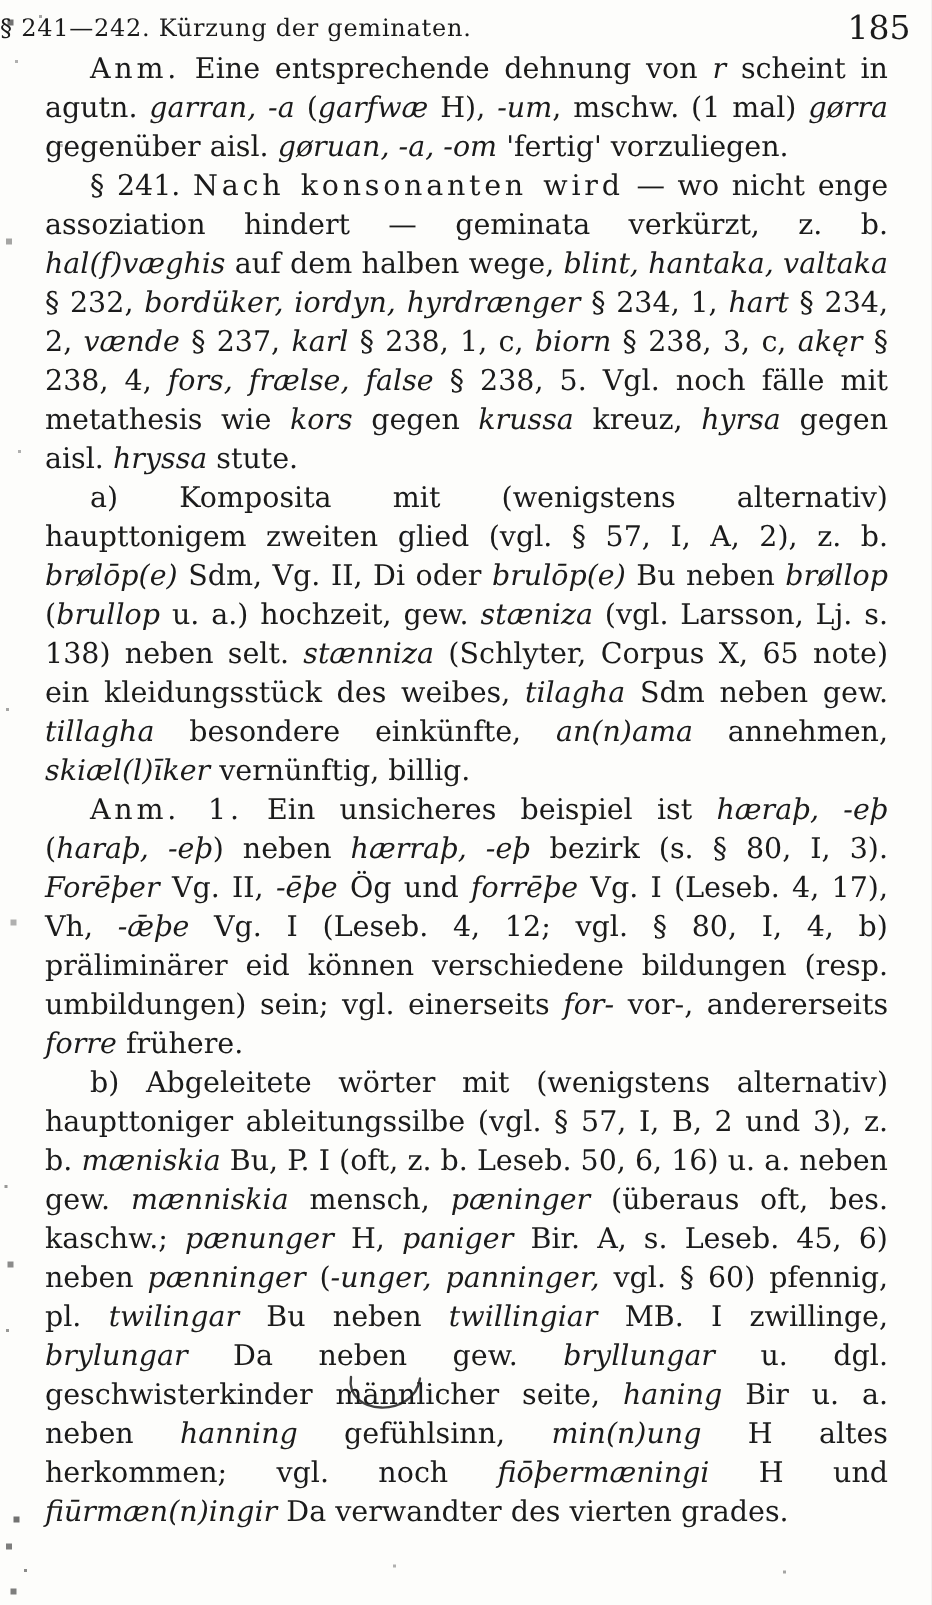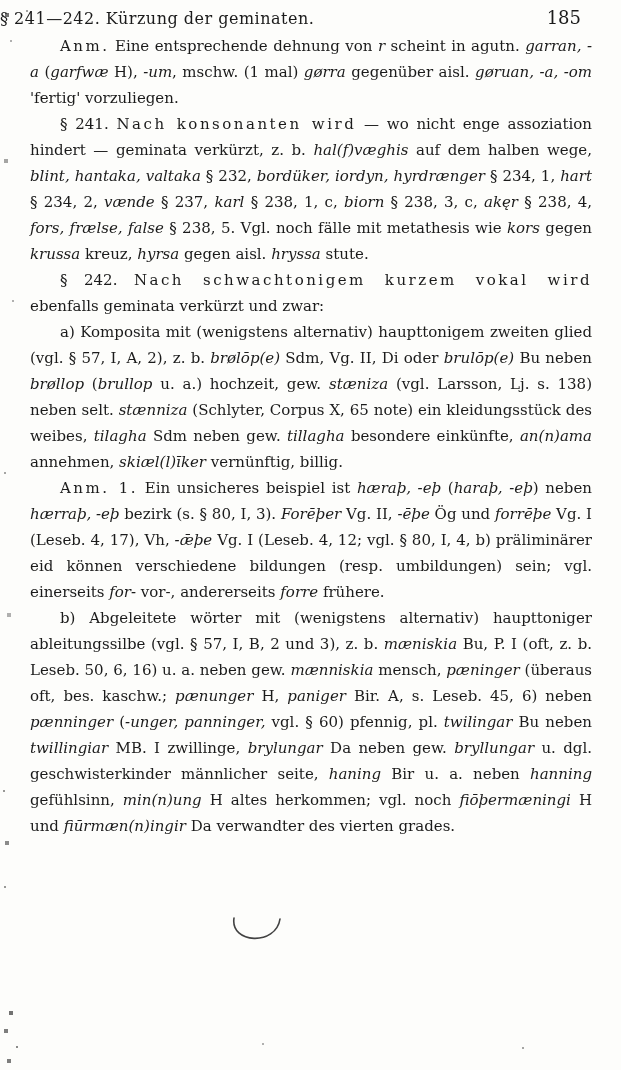--- a/index.html
+++ b/index.html
@@ -19,31 +19,31 @@
     height:24px;
     font-size:16px;
   }
   .headtitle{
     display:block;
     text-align:left;
     letter-spacing:0.5px;
   }
   .pagenum{
     position:absolute;
-    top:7px;right:40px;
-    font-size:18px;
+    top:7px;right:14px;
+    font-size:22px;
     text-align:right;
   }
   .col{
     position:relative;
     margin:0 29px 0 30px;
   }
   .col p{
     margin:0;
-    font-size:15px;
+    font-size:19px;
     line-height:26px;
     text-align:justify;
     text-indent:30px;
   }
   .col p i{font-style:italic;}
   .sp{letter-spacing:2.5px;}
   [data-name="para-anm-top"]{margin-top:18px;}
   [data-name="section-heading"]{
     margin-top:18px;
     text-align:center;
@@ -99,21 +99,20 @@
 <div class="page" data-name="book-page">
 
   <div class="pagehead" data-name="page-header">
     <span class="headtitle" data-name="running-header-title">§ 241—242. Kürzung der geminaten.</span>
     <span class="pagenum" data-name="page-number">185</span>
   </div>
 
   <div class="col" id="blocks" data-name="text-column">
       <p data-name="para-anm-top"><span class="sp">Anm.</span><span> Eine entsprechende dehnung von </span><i>r</i><span> scheint in agutn. </span><i>garran, -a</i><span> (</span><i>garfwæ</i><span> H), </span><i>-um</i><span>, mschw. (1 mal) </span><i>gørra</i><span> gegenüber aisl. </span><i>gøruan, -a, -om</i><span> 'fertig' vorzuliegen.</span></p>
       <p data-name="para-241"><span>§ 241. </span><span class="sp">Nach konsonanten wird</span><span> — wo nicht enge assoziation hindert — geminata verkürzt, z. b. </span><i>hal(f)væghis</i><span> auf dem halben wege, </span><i>blint, hantaka, valtaka</i><span> § 232, </span><i>bordüker, iordyn, hyrdrænger</i><span> § 234, 1, </span><i>hart</i><span> § 234, 2, </span><i>vænde</i><span> § 237, </span><i>karl</i><span> § 238, 1, c, </span><i>biorn</i><span> § 238, 3, c, </span><i>akęr</i><span> § 238, 4, </span><i>fors, frælse, false</i><span> § 238, 5.  Vgl. noch fälle mit metathesis wie </span><i>kors</i><span> gegen </span><i>krussa</i><span> kreuz, </span><i>hyrsa</i><span> gegen aisl. </span><i>hryssa</i><span> stute.</span></p>
-      <p data-name="para-242"><span>§ 242. </span><span class="sp">Nach schwachtonigem kurzem vokal wird</span><span> ebenfalls geminata verkürzt und zwar:</span></p>
       <p data-name="para-a"><span>a) Komposita mit (wenigstens alternativ) haupttonigem zweiten glied (vgl. § 57, I, A, 2), z. b. </span><i>brølōp(e)</i><span> Sdm, Vg. II, Di oder </span><i>brulōp(e)</i><span> Bu neben </span><i>brøllop</i><span> (</span><i>brullop</i><span> u. a.) hochzeit, gew. </span><i>stæniza</i><span> (vgl. Larsson, Lj. s. 138) neben selt. </span><i>stænniza</i><span> (Schlyter, Corpus X, 65 note) ein kleidungsstück des weibes, </span><i>tilagha</i><span> Sdm neben gew. </span><i>tillagha</i><span> besondere einkünfte, </span><i>an(n)ama</i><span> annehmen, </span><i>skiæl(l)īker</i><span> vernünftig, billig.</span></p>
       <p data-name="para-anm1"><span class="sp">Anm. 1.</span><span>  Ein unsicheres beispiel ist </span><i>hæraþ, -eþ</i><span> (</span><i>haraþ, -eþ</i><span>) neben </span><i>hærraþ, -eþ</i><span> bezirk (s. § 80, I, 3).  </span><i>Forēþer</i><span> Vg. II, </span><i>-ēþe</i><span> Ög und </span><i>forrēþe</i><span> Vg. I (Leseb. 4, 17), Vh, </span><i>-ǣþe</i><span> Vg. I (Leseb. 4, 12; vgl. § 80, I, 4, b) präliminärer eid können verschiedene bildungen (resp. umbildungen) sein; vgl. einerseits </span><i>for-</i><span> vor-, andererseits </span><i>forre</i><span> frühere.</span></p>
       <p data-name="para-b"><span>b) Abgeleitete wörter mit (wenigstens alternativ) haupttoniger ableitungssilbe (vgl. § 57, I, B, 2 und 3), z. b. </span><i>mæniskia</i><span> Bu, P. I (oft, z. b. Leseb. 50, 6, 16) u. a. neben gew. </span><i>mænniskia</i><span> mensch, </span><i>pæninger</i><span> (überaus oft, bes. kaschw.; </span><i>pænunger</i><span> H, </span><i>paniger</i><span> Bir. A, s. Leseb. 45, 6) neben </span><i>pænninger</i><span> (</span><i>-unger, panninger,</i><span> vgl. § 60) pfennig, pl. </span><i>twilingar</i><span> Bu neben </span><i>twillingiar</i><span> MB. I zwillinge, </span><i>brylungar</i><span> Da neben gew. </span><i>bryllungar</i><span> u. dgl. geschwisterkinder männlicher seite, </span><i>haning</i><span> Bir u. a. neben </span><i>hanning</i><span> gefühlsinn, </span><i>min(n)ung</i><span> H altes herkommen; vgl. noch </span><i>fiōþermæningi</i><span> H und </span><i>fiūrmæn(n)ingir</i><span> Da verwandter des vierten grades.</span></p>
     </div>
 
   <svg class="penmark" data-name="pen-mark-annotation" viewBox="0 0 58 36" xmlns="http://www.w3.org/2000/svg">
     <path d="M6,2 C2,28 48,30 52,3" stroke="#222" stroke-width="1.6" fill="none" stroke-linecap="round"></path>
   </svg>
 
   <div class="specks" data-name="scan-noise"></div>

